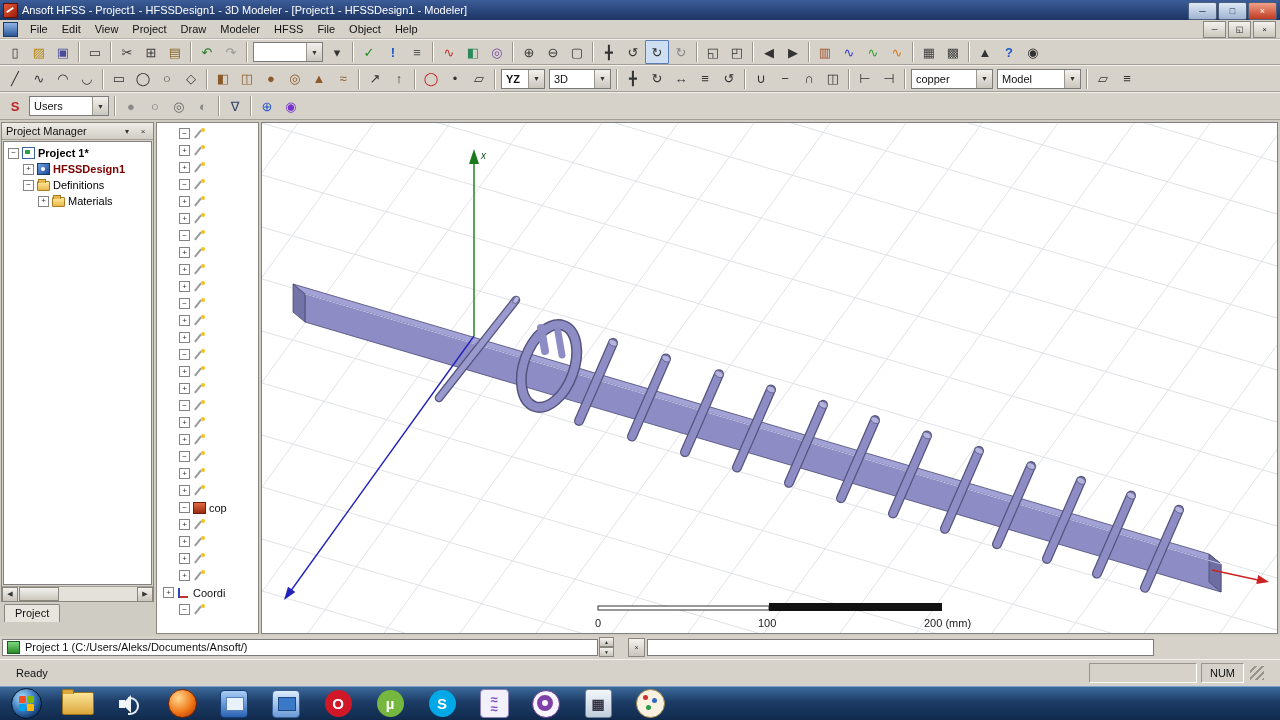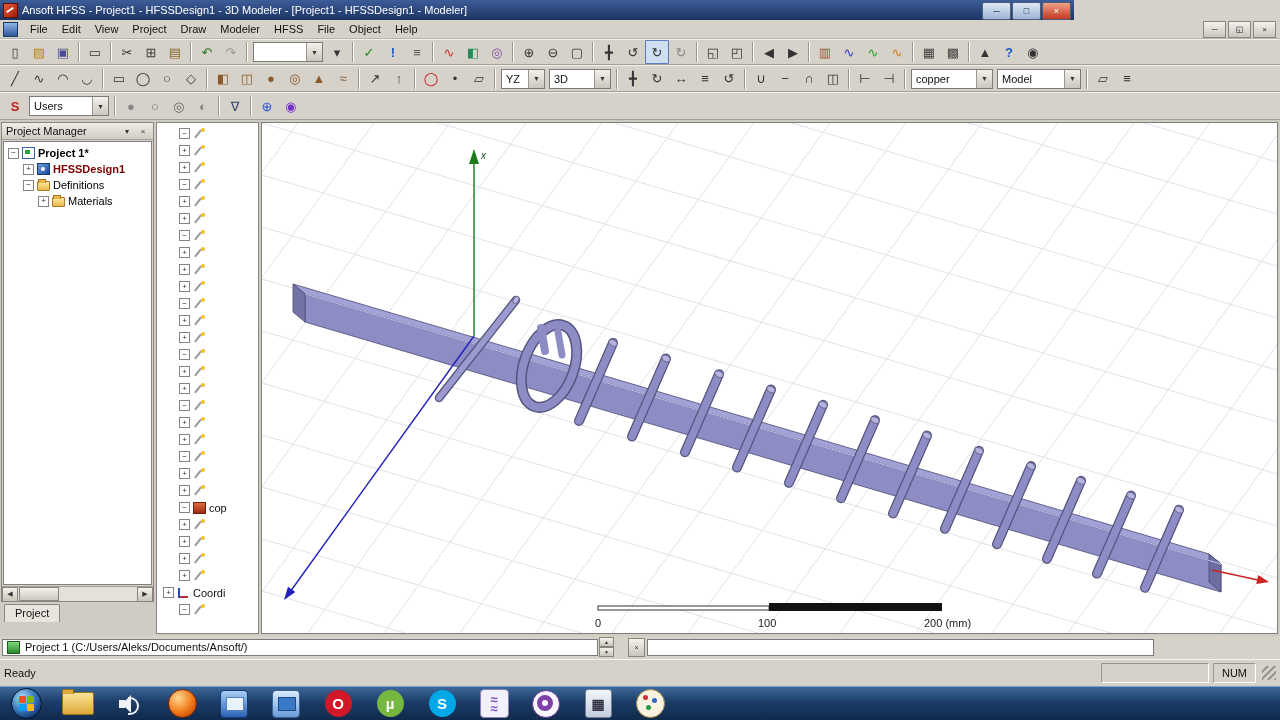--- a/index.html
+++ b/index.html
@@ -1,20 +1,20 @@
 <!DOCTYPE html>
 <html><head>
 <meta charset="utf-8">
 <style>
   html,body{margin:0;padding:0}
   body{width:1280px;height:720px;overflow:hidden;position:relative;
        font-family:"Liberation Sans",sans-serif;font-size:11px;background:#d6d2ca;color:#111;}
   .abs{position:absolute}
   
-  #titlebar{left:0;top:0;width:1074px;height:20px;background:linear-gradient(#3c5d99,#1d3463);
+  #titlebar{left:0;top:0;width:1280px;height:20px;background:linear-gradient(#3c5d99,#1d3463);
     display:flex;align-items:center;color:#fff;box-sizing:border-box;padding-left:3px;}
   .app-icon{width:13px;height:13px;background:linear-gradient(135deg,#e85a3a,#9c1d08);
     border:1px solid #5c1004;margin-right:4px;position:relative;flex:none}
   .app-icon::after{content:"";position:absolute;left:2px;top:5px;width:8px;height:2px;background:#fff;transform:rotate(-35deg)}
   #titlebar .ttl{white-space:nowrap;overflow:hidden;font-size:11px}
   .winbtns{position:absolute;right:3px;top:2px;display:flex;gap:1px}
   .wbtn{width:27px;height:16px;display:flex;align-items:center;justify-content:center;
     background:linear-gradient(#dfe9f5,#9fb4d2);border:1px solid #4c5f7d;border-radius:2px;
     color:#122036;font-size:9px;line-height:1}
   .wbtn.close{background:linear-gradient(#f0a088,#c23a22);color:#fff}
@@ -83,21 +83,21 @@
   
   #msgbar{left:0;top:636px;width:1156px;height:22px;background:#d6d2ca;display:flex;align-items:center;box-sizing:border-box;padding:1px 2px}
   .msgfield{height:17px;background:#fff;border:1px solid #7b7b7b;display:flex;align-items:center;padding:0 4px;box-sizing:border-box}
   #msg-left{width:596px}
   .msg-proj-ico{width:11px;height:11px;background:linear-gradient(#7ed87e,#2a8a2a);border:1px solid #1d5c1d;margin-right:5px;flex:none}
   .spin{display:flex;flex-direction:column;margin-left:1px}
   .spin .sbtn{width:13px;height:8px;font-size:5px}
   #msg-close{width:15px;height:17px;margin-left:14px}
   #msg-right{flex:1;margin-left:2px}
   #statusbar{left:0;top:659px;width:1280px;height:27px;background:#d6d2ca;border-top:1px solid #f4f2ee;
-    display:flex;align-items:center;box-sizing:border-box;padding:0 4px}
+    display:flex;align-items:center;box-sizing:border-box;padding:0 16px}
   .statcell{height:18px;border:1px solid #9a968e;border-right-color:#fff;border-bottom-color:#fff;
     display:flex;align-items:center;justify-content:center;padding:0 8px;margin-left:4px}
   #grip{width:14px;height:14px;margin-left:6px;background:
     repeating-linear-gradient(135deg,transparent 0 3px,#9a968e 3px 5px)}
   
   #taskbar{left:0;top:686px;width:1280px;height:34px;background:linear-gradient(#3c6a9c 0%,#1c3c66 45%,#102a4c 100%);
     border-top:1px solid #7ba2cc;box-sizing:border-box;display:flex;align-items:center}
   .tslot{width:52px;height:33px;display:flex;align-items:center;justify-content:center;flex:none}
   .k-start{width:31px;height:31px;border-radius:50%;position:relative;border:1px solid #061628;
     background:radial-gradient(circle at 35% 30%,#b0dcf8,#3a7cc0 45%,#0a2a5a 85%);box-sizing:border-box}
@@ -247,21 +247,21 @@
     <span class="tbtn" style="color: rgb(138, 90, 42);">▲</span>
     <span class="tbtn" style="color: rgb(138, 90, 42);">≈</span>
     <span class="tbsep"></span>
     <span class="tbtn" style="color: rgb(51, 51, 51);">↗</span>
     <span class="tbtn" style="color: rgb(51, 51, 51);">↑</span>
     <span class="tbsep"></span>
     <span class="tbtn" style="color: rgb(192, 32, 32);">◯</span>
     <span class="tbtn" style="color: rgb(51, 51, 51);">•</span>
     <span class="tbtn" style="color: rgb(51, 51, 51);">▱</span>
     <span class="tbsep"></span>
-    <span class="combo" style="width: 44px;">
+    <span class="combo" style="width: 44px; font-weight: bold;">
       <span class="val">YZ</span>
       <span class="dd">▼</span>
     </span>
     <span class="combo" style="width: 62px;">
       <span class="val">3D</span>
       <span class="dd">▼</span>
     </span>
     <span class="tbsep"></span>
     <span class="tbtn" style="color: rgb(51, 51, 51);">╋</span>
     <span class="tbtn" style="color: rgb(51, 51, 51);">↻</span>

